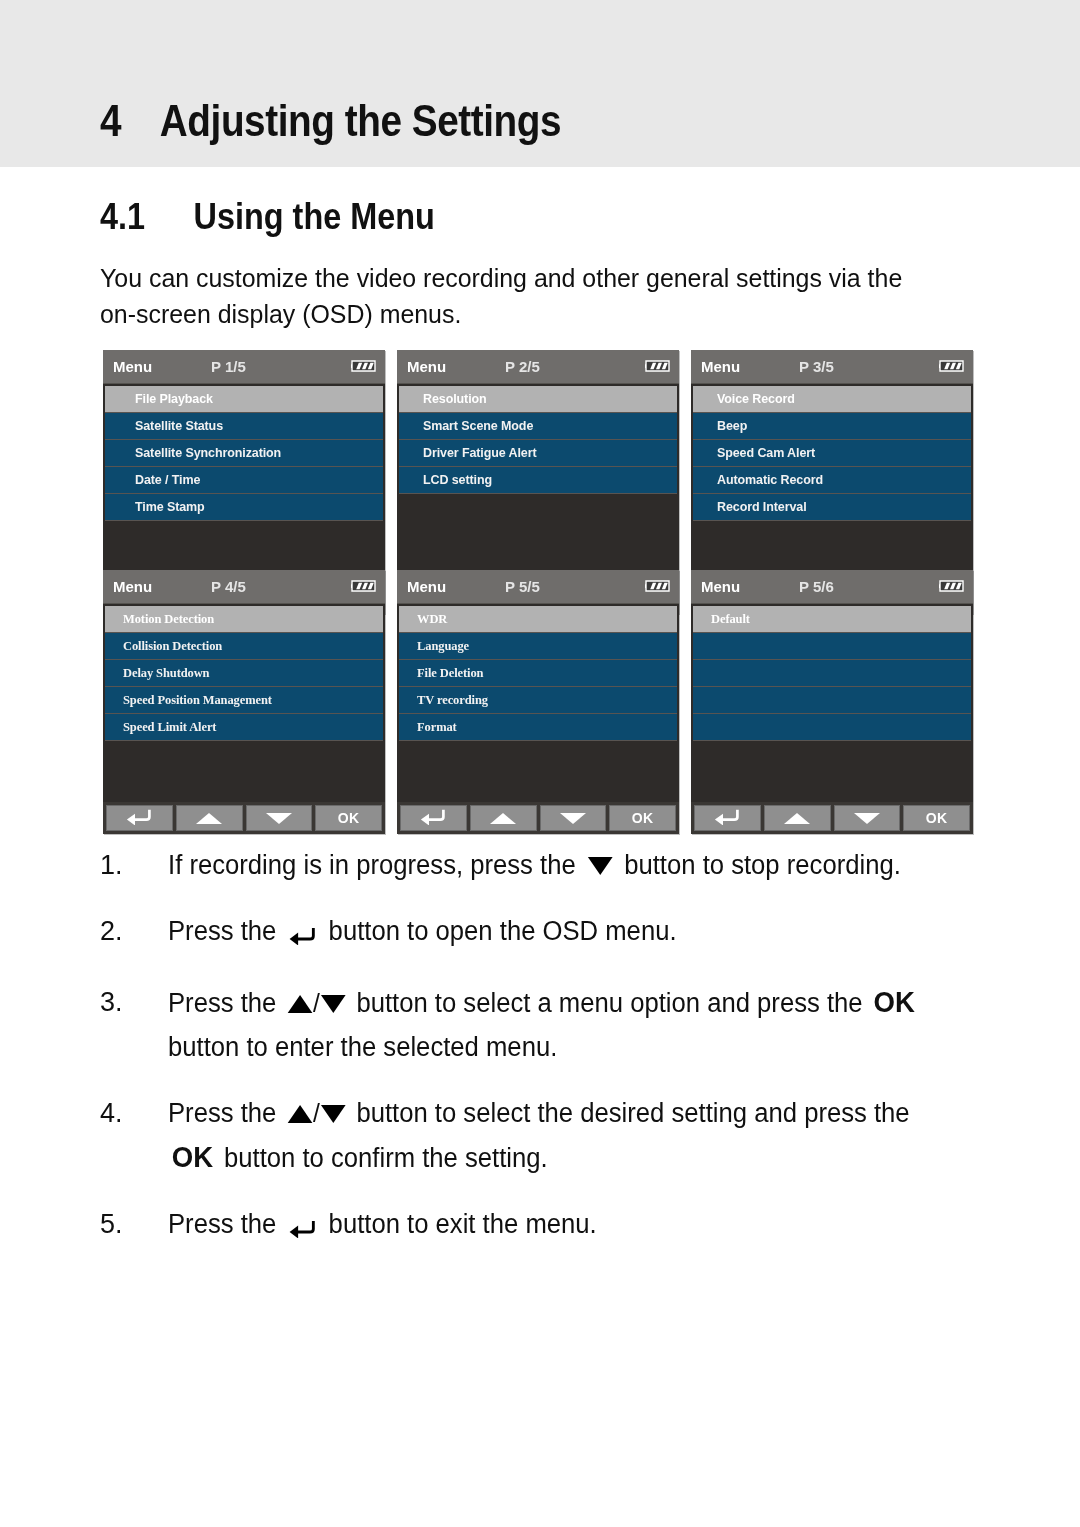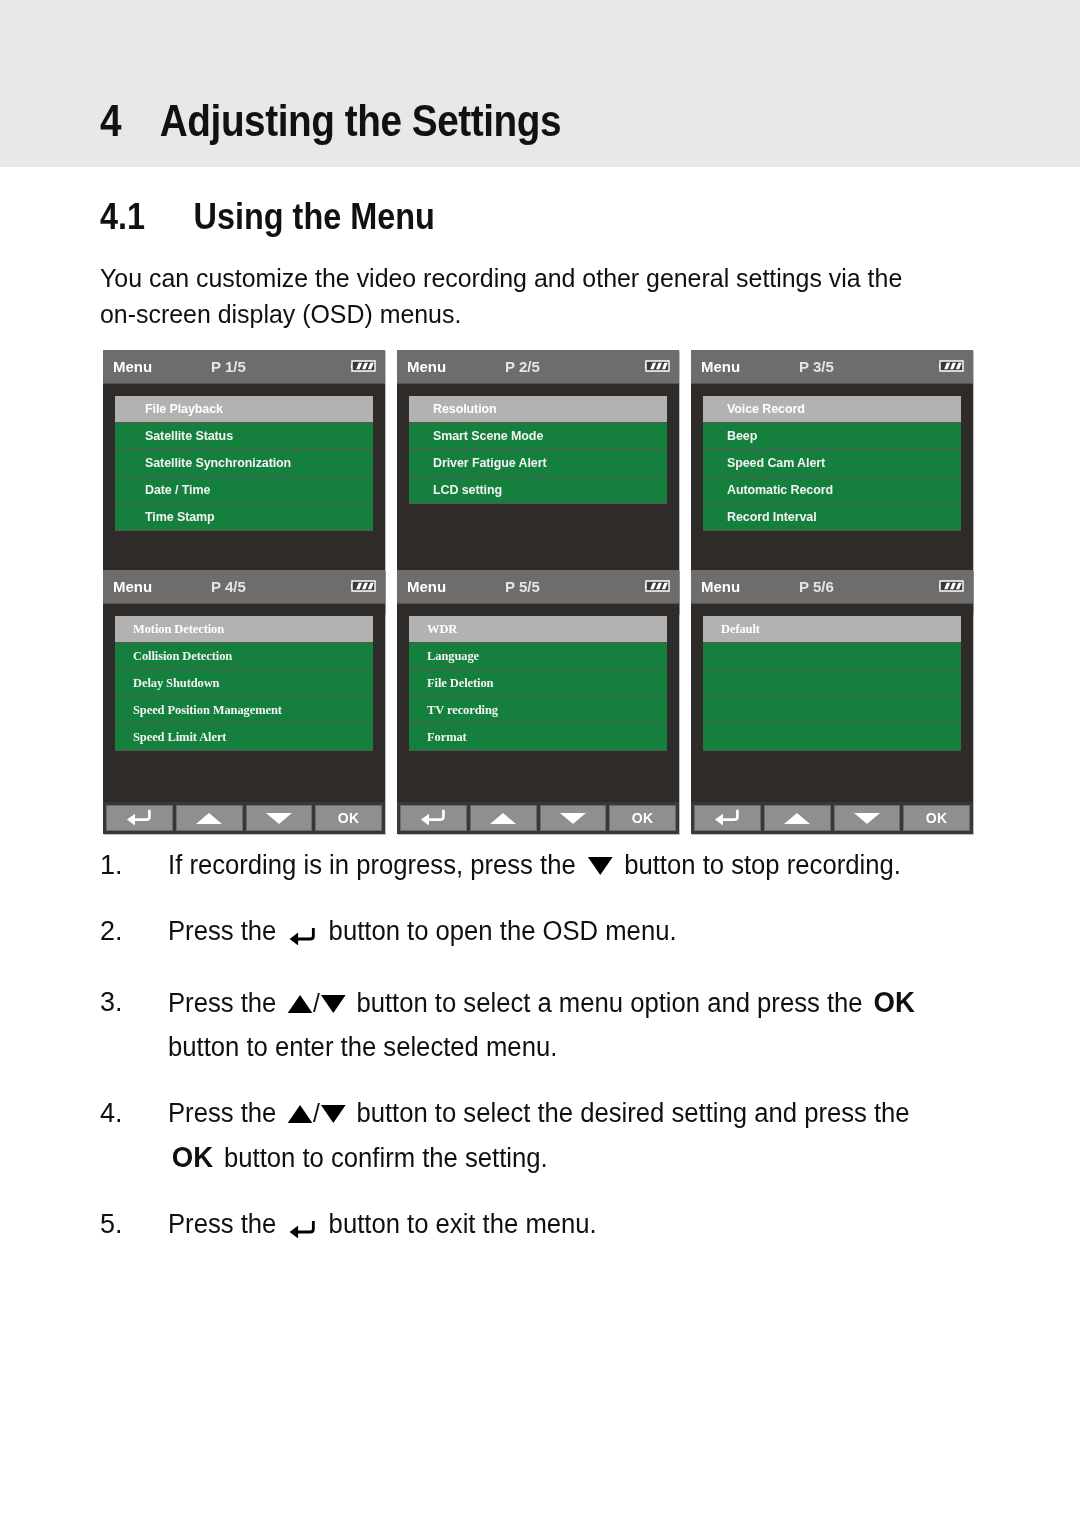--- a/index.html
+++ b/index.html
@@ -117,26 +117,26 @@
   }
   .battery-icon {
     position: absolute;
     right: 9px;
     top: 9px;
     width: 25px;
     height: 14px;
   }
 
   .rows {
-    padding: 12px;
+    padding: 2px;
     border-radius: 30px;
   }
   .menu-row {
     height: 27px;
-    background: #15803d;
+    background: #0c4a6e;
     border-bottom: 1px solid #585451;
     display: flex;
     align-items: center;
     box-sizing: border-box;
   }
   .menu-row.selected {
     background: #b2b2b2;
   }
   .menu-row .label {
     font-size: 12.5px;

